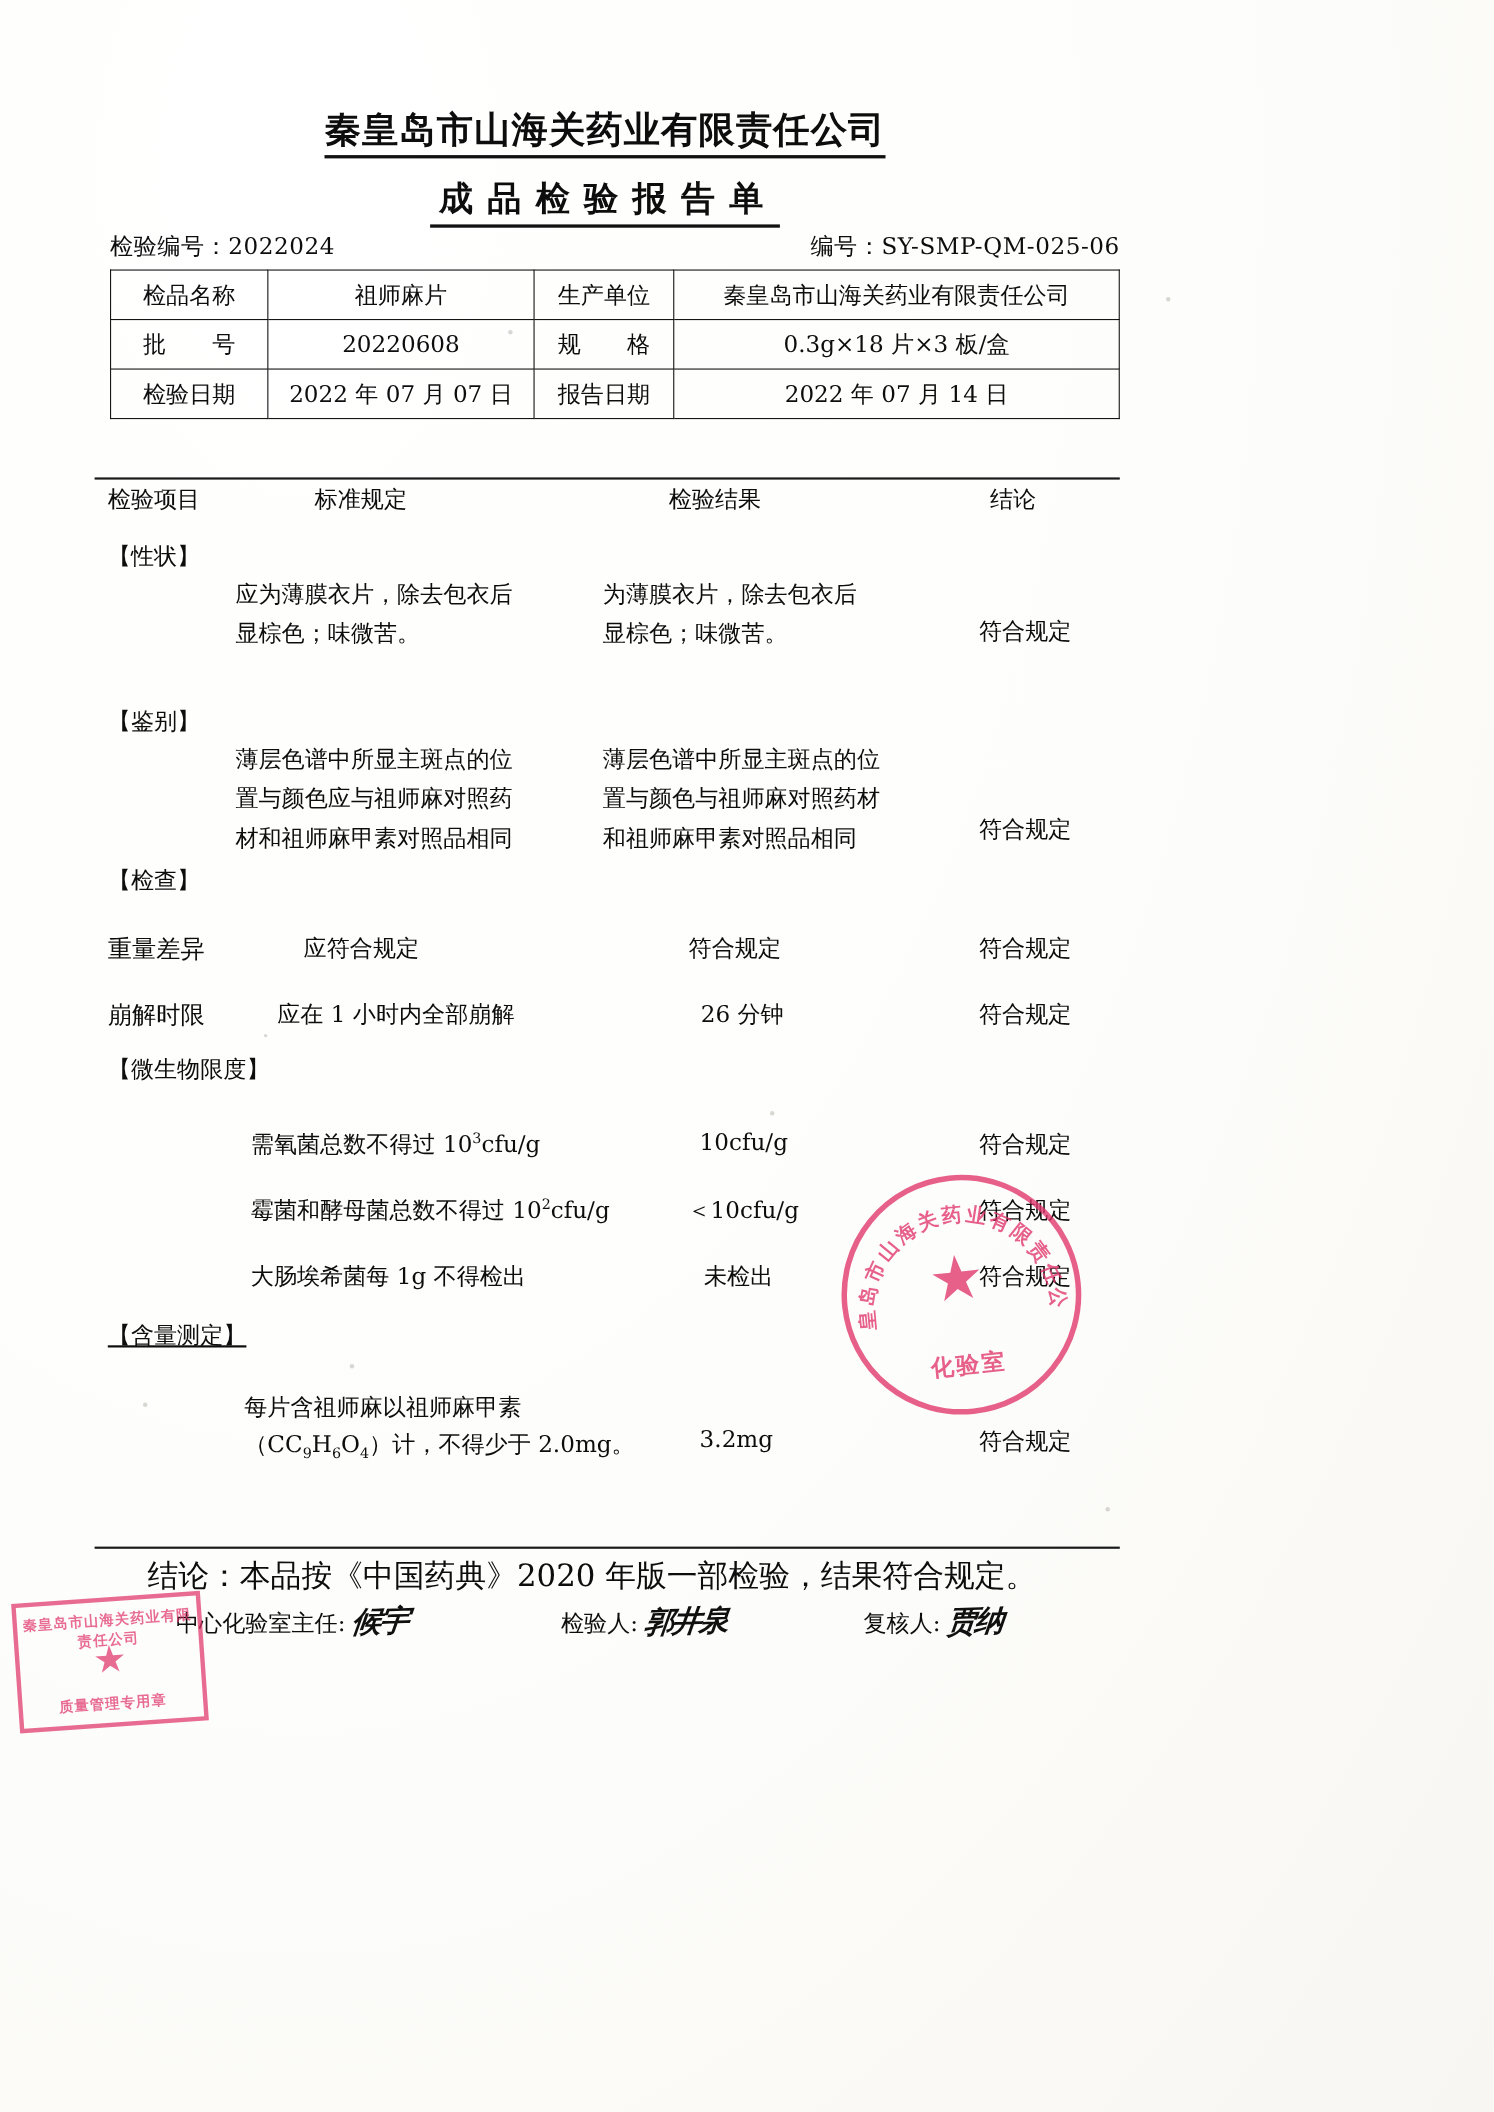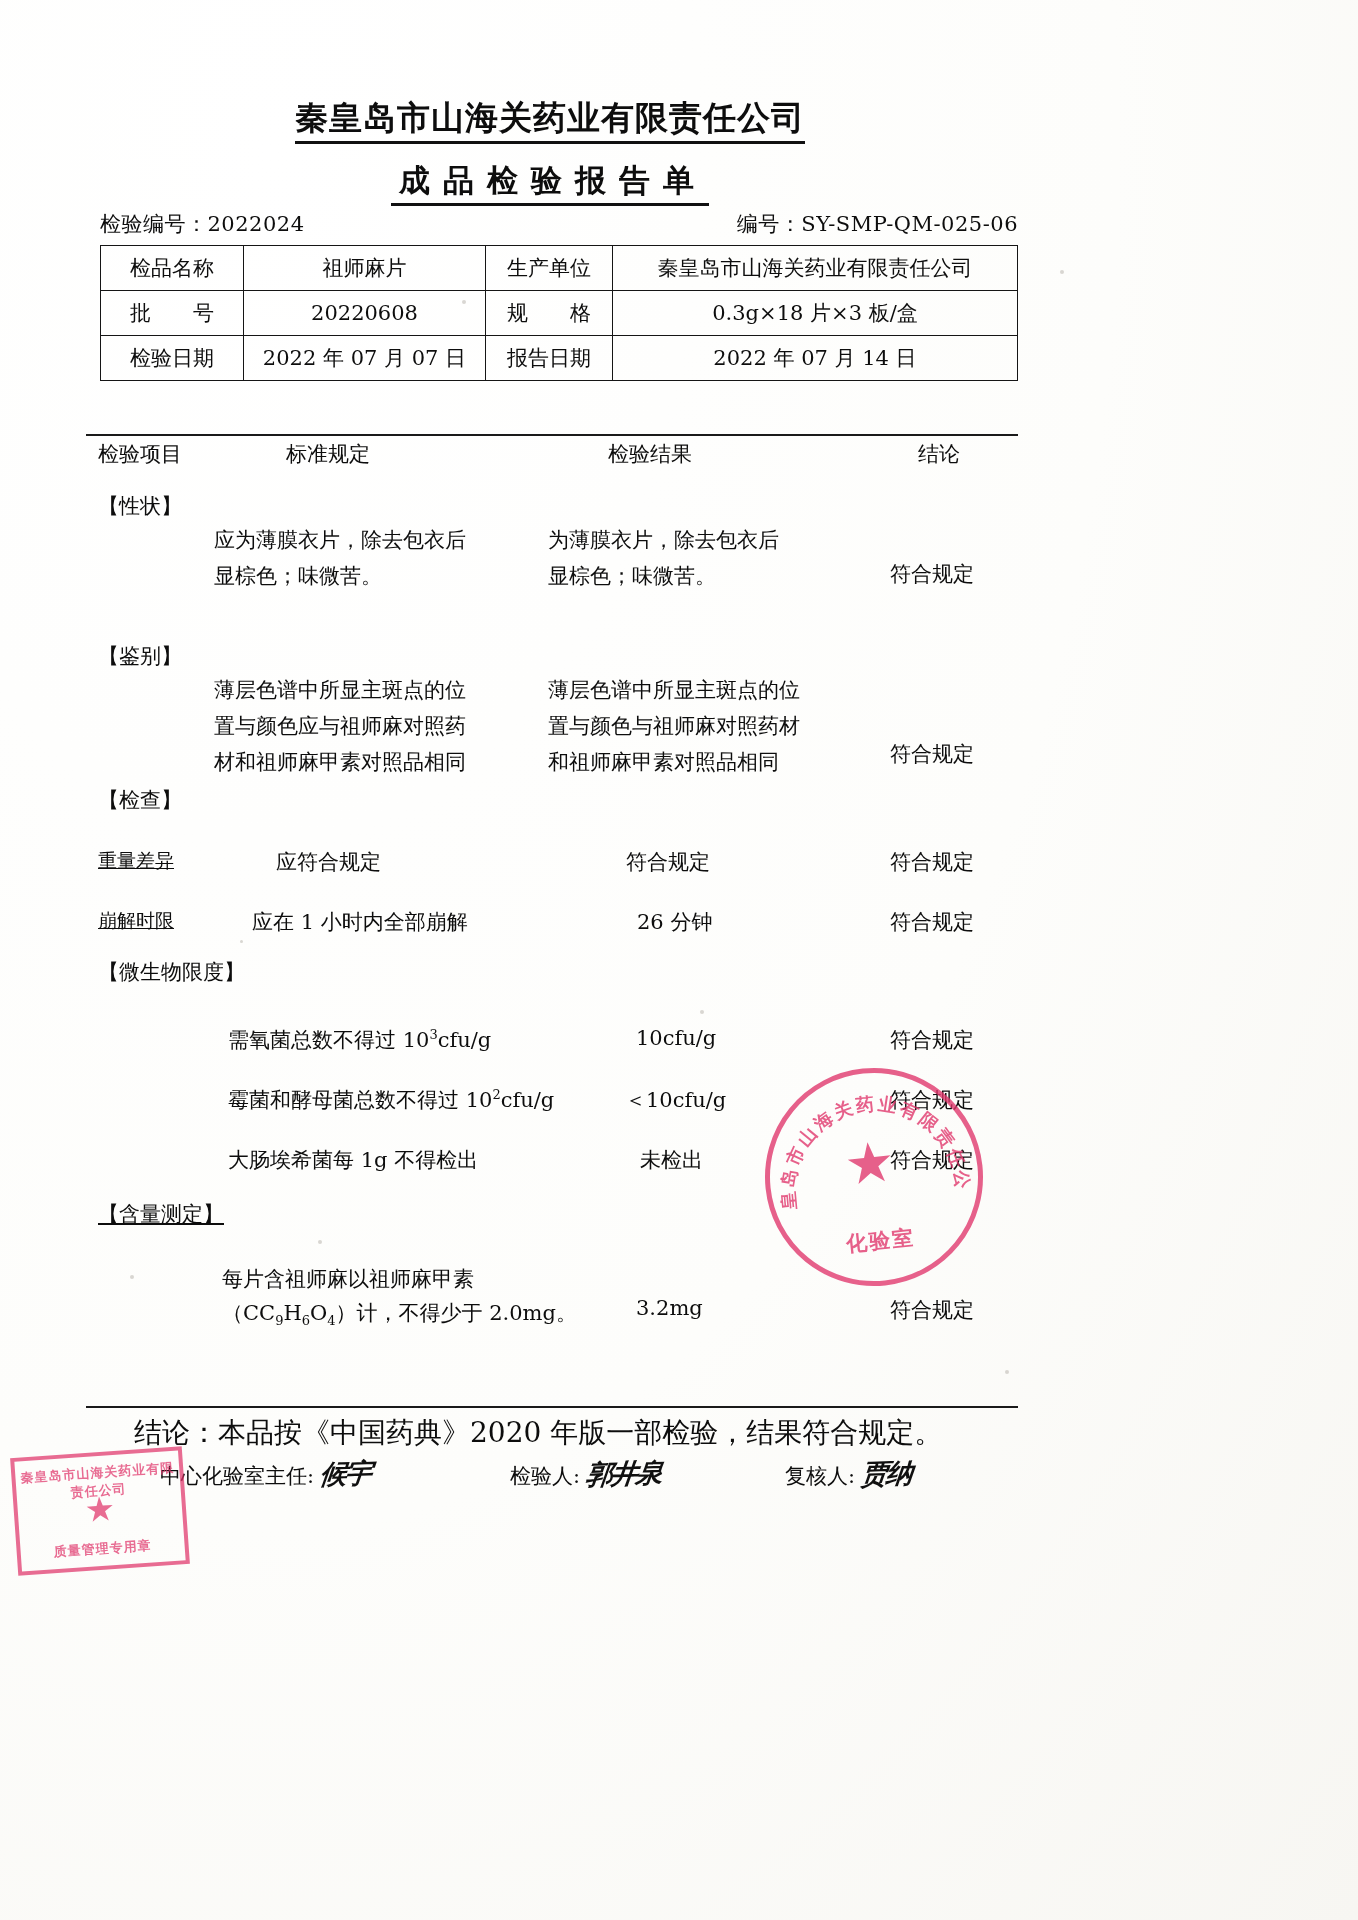--- a/index.html
+++ b/index.html
@@ -72,31 +72,31 @@
     border-top:2.6px solid #1a1a1a;
   }
   .colheads {
     position:absolute; left:86px; top:440px; width:932px;
     height:28px; font-size:21px;
   }
   .colheads span { position:absolute; top:0; }
   .ch-item   { left:12px; }
   .ch-spec   { left:200px; }
   .ch-result { left:522px; }
-  .ch-concl  { left:832px; }
+  .ch-concl  { left:814px; }
 
   
   .sec-title {
     position:absolute; font-size:21px; font-weight:400; letter-spacing:0px;
   }
   .blk { position:absolute; font-size:21px; line-height:36px; }
   .blk.spec   { left:214px; }
   .blk.result { left:548px; }
   .blk.concl  { left:890px; }
-  .row-item { position:absolute; left:98px; font-size:19px;text-decoration:underline; }
+  .row-item { position:absolute; left:98px; font-size:22px; }
   .row-spec { position:absolute; font-size:21px; }
   .row-res  { position:absolute; font-size:21px; }
   .row-con  { position:absolute; left:890px; font-size:21px; }
   sup { font-size:13px; vertical-align:super; }
   sub { font-size:13px; vertical-align:sub; }
 
   
   .hr-bot {
     position:absolute; left:86px; top:1406px; width:932px;
     border-top:2.6px solid #1a1a1a;

